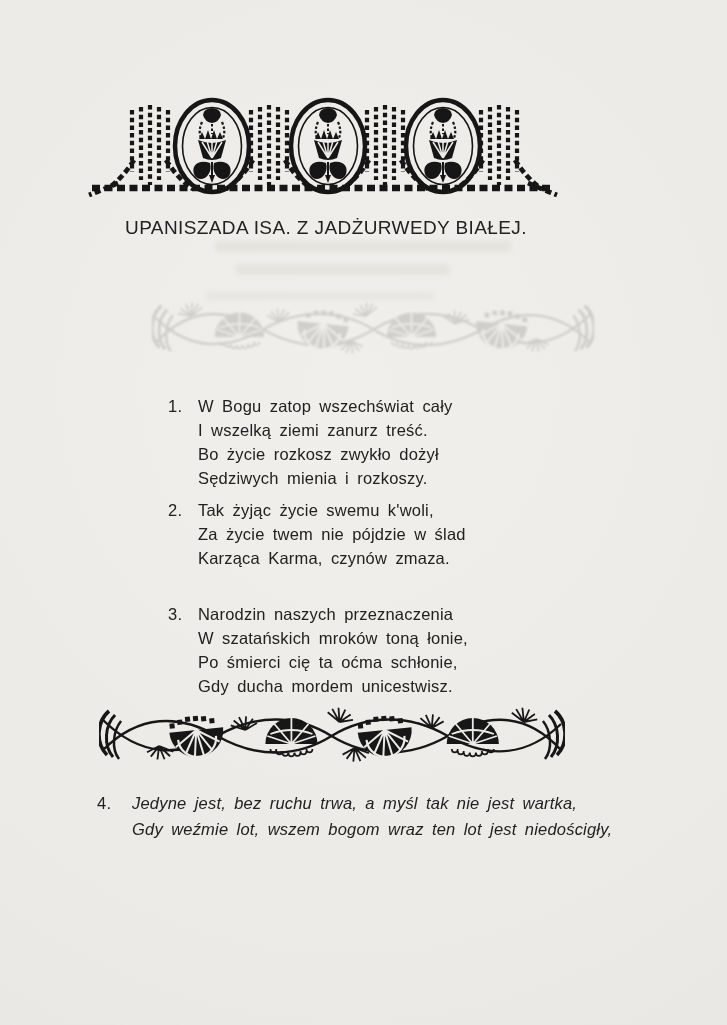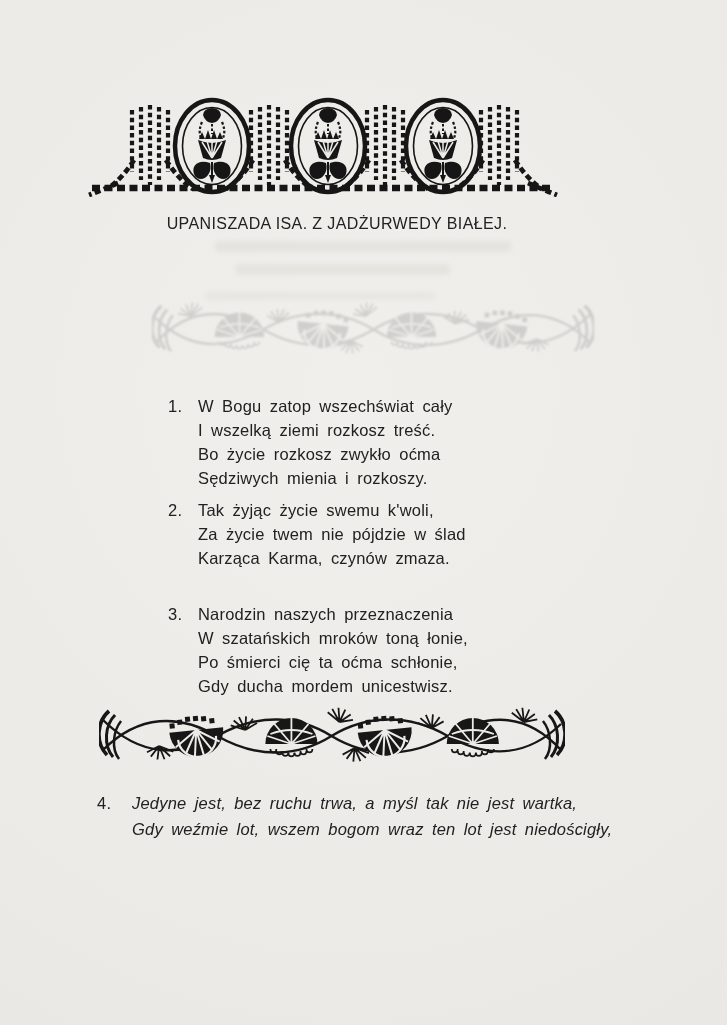--- a/index.html
+++ b/index.html
@@ -10,22 +10,22 @@
     background:radial-gradient(120% 90% at 48% 38%, #f0efec 0%, #ebeae7 62%, #e7e6e3 100%);
     overflow:hidden;
     font-family:"Liberation Sans", sans-serif;
     color:#1d1d1d;
   }
   svg{display:block;}
   .defs{position:absolute;width:0;height:0;overflow:hidden;}
 
   .orn-top{position:absolute;left:88px;top:96px;width:470px;height:101px;}
   .page-title{
-    position:absolute;left:74px;top:204px;width:526px;
-    text-align:center;font-size:16px;font-weight:400;letter-spacing:.4px;
+    position:absolute;left:63px;top:204px;width:526px;
+    text-align:center;font-size:19px;font-weight:400;letter-spacing:.4px;
     white-space:nowrap;color:#222;
   }
 
   
   .ghost-bar{position:absolute;background:#dddcd5;opacity:.55;filter:blur(2.2px);border-radius:4px;}
   .gb1{left:215px;top:241px;width:296px;height:11px;}
   .gb2{left:236px;top:264px;width:214px;height:11px;}
   .gb3{left:205px;top:292px;width:230px;height:8px;opacity:.4;}
   .orn-ghost{position:absolute;left:152px;top:301px;width:442px;height:55px;
     opacity:.14;filter:blur(1.1px);transform:scaleX(-1);}
@@ -154,22 +154,22 @@
   <div class="ghost-bar gb3"></div>
 
   <svg class="orn-ghost" viewBox="0 0 465 58" preserveAspectRatio="none">
     <use href="#g-divband"></use>
   </svg>
 
   <div class="verse v1">
     <div class="num">1.</div>
     <div class="lines">
       <div>W Bogu zatop wszechświat cały</div>
-      <div>I wszelką ziemi rozkosz treść.</div>
-      <div>Bo życie rozkosz zwykło oćma</div>
+      <div>I wszelką ziemi zanurz treść.</div>
+      <div>Bo życie rozkosz zwykło dożył</div>
       <div>Sędziwych mienia i rozkoszy.</div>
     </div>
   </div>
 
   <div class="verse v2">
     <div class="num">2.</div>
     <div class="lines">
       <div>Tak żyjąc życie swemu k'woli,</div>
       <div>Za życie twem nie pójdzie w ślad</div>
       <div>Karząca Karma, czynów zmaza.</div>

